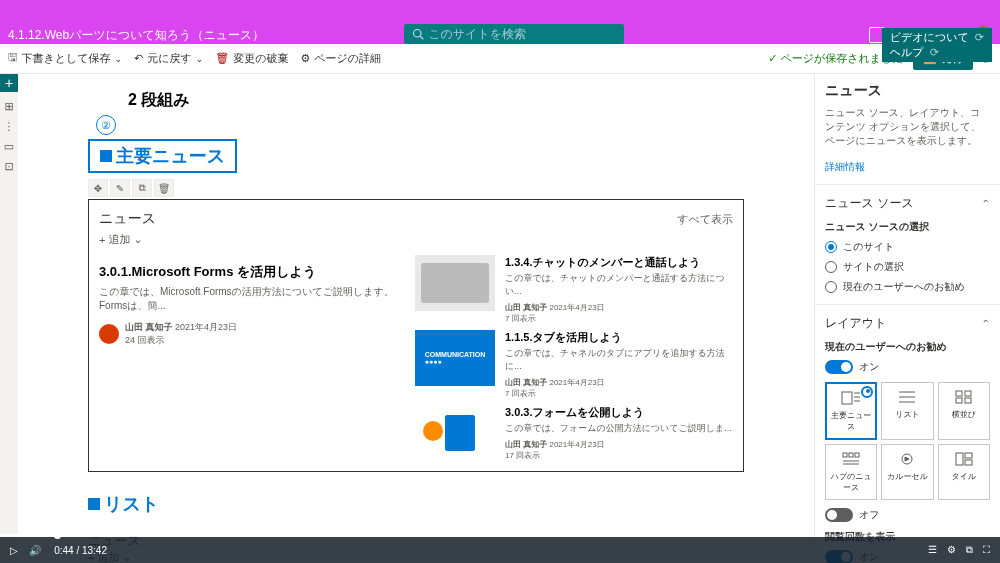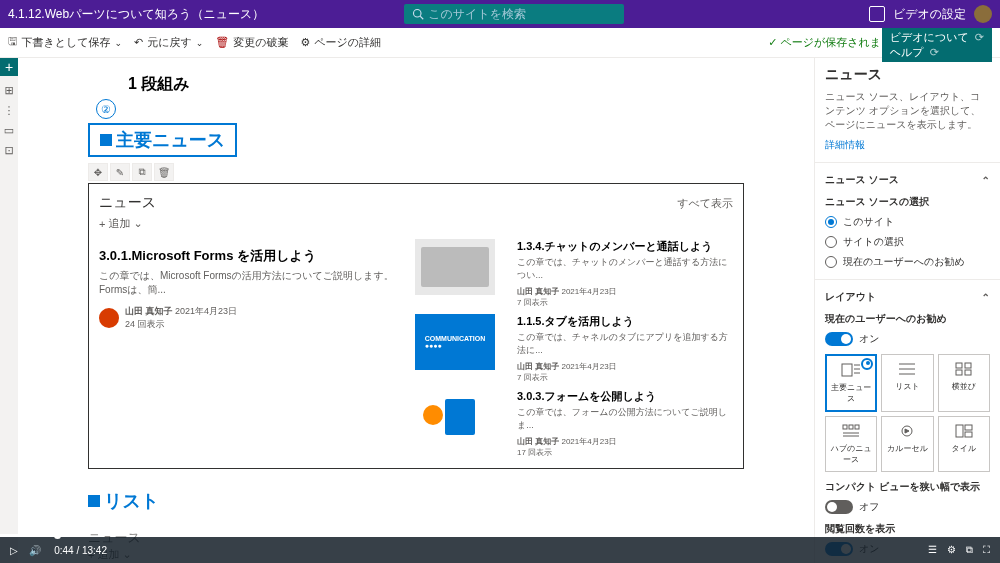--- a/index.html
+++ b/index.html
@@ -1,17 +1,17 @@
 <!DOCTYPE html>
 <html><head>
 <meta charset="utf-8">
 <style>
 *{margin:0;padding:0;box-sizing:border-box;font-family:'Segoe UI',Meiryo,sans-serif}
 body{width:1000px;height:563px;overflow:hidden;background:#f3f2f1;position:relative}
-.topbar{height:28px;background:#4c1d95;color:#fff;display:flex;align-items:center;padding:0 8px;font-size:12px}
+.topbar{height:44px;background:#d946ef;color:#fff;display:flex;align-items:flex-end;padding:0 8px;font-size:12px}
 .topbar-title{flex:0 0 auto}
 .search{margin-left:140px;display:flex;align-items:center;background:#0a7c80;border-radius:2px;padding:2px 8px;width:220px;height:20px;color:#cde}
 .search svg{margin-right:4px}
 .topbar-right{margin-left:auto;display:flex;align-items:center;gap:8px}
 .megaphone{width:16px;height:16px;border:1px solid #fff;border-radius:2px}
 .avatar{width:18px;height:18px;border-radius:50%;background:#8a6d3b}
 .subbar{position:absolute;right:8px;top:28px;background:#036c70;color:#fff;font-size:11px;padding:2px 8px}
 .cmdbar{height:30px;background:#fff;border-bottom:1px solid #edebe9;display:flex;align-items:center;padding:0 8px;font-size:11px;color:#323130;gap:12px}
 .cmd{display:flex;align-items:center;gap:4px;cursor:pointer}
 .cmd-right{margin-left:auto;display:flex;align-items:center;gap:10px}
@@ -38,40 +38,40 @@
 .news-grid{display:flex;gap:16px}
 .feature{width:300px}
 .feature-img{width:300px;height:140px;background:#1a3a5a;position:relative;display:flex;align-items:center;justify-content:center;color:#fff;font-weight:700;letter-spacing:2px}
 .feature-img::before{content:'';position:absolute;left:10px;top:10px;width:50px;height:120px;background:#2a4a6a}
 .feature-img::after{content:'';position:absolute;right:20px;bottom:10px;width:60px;height:40px;background:#888;border-radius:30px 30px 0 0}
 .feature h3{font-size:13px;font-weight:600;margin:8px 0 4px}
 .feature p{font-size:10px;color:#605e5c;line-height:1.4}
 .author{display:flex;align-items:center;gap:6px;margin-top:8px;font-size:9px;color:#605e5c}
 .author .av{width:20px;height:20px;border-radius:50%;background:#d83b01}
 .list-items{flex:1;display:flex;flex-direction:column;gap:6px}
-.li{display:flex;gap:22px}
+.li{display:flex;gap:10px}
 .li-img{width:80px;height:56px;background:#ddd;flex-shrink:0;position:relative;overflow:hidden}
 .li-img.chat{background:#e8e8e8}
 .li-img.chat::after{content:'';position:absolute;inset:8px 6px;background:#bbb;border-radius:2px}
 .li-img.comm{background:#0078d4;display:flex;align-items:center;justify-content:center;color:#fff;font-size:7px;font-weight:700}
 .li-img.form{background:#fff}
 .li-img.form::after{content:'';position:absolute;left:30px;top:10px;width:30px;height:36px;background:#0078d4;border-radius:2px}
 .li-img.form::before{content:'';position:absolute;left:8px;top:16px;width:20px;height:20px;background:#ff8c00;border-radius:50%}
 .li-body{flex:1}
 .li-body h4{font-size:11px;font-weight:600;margin-bottom:2px}
 .li-body p{font-size:9px;color:#605e5c;margin-bottom:4px}
 .li-body .meta{font-size:8px;color:#605e5c}
 .heading2{margin-top:20px;font-size:18px;font-weight:600;color:#0078d4}
 .heading2 .sq{display:inline-block;width:12px;height:12px;background:#0078d4;margin-right:4px}
 .panel{width:186px;background:#fff;border-left:1px solid #edebe9;padding:8px 10px;font-size:11px;color:#323130;overflow-y:auto}
 .panel h2{font-size:14px;font-weight:600;margin-bottom:6px}
-.panel p{font-size:10px;color:#605e5c;line-height:1.4;margin-bottom:6px}
+.panel p{font-size:10px;color:#605e5c;line-height:1.4;margin-bottom:12px}
 .panel a{color:#0078d4;font-size:10px;text-decoration:none}
 .panel hr{border:none;border-top:1px solid #edebe9;margin:10px -10px}
-.panel h3{font-size:10px;font-weight:700;margin-bottom:8px;display:flex;justify-content:space-between;align-items:center}
+.panel h3{font-size:12px;font-weight:400;margin-bottom:8px;display:flex;justify-content:space-between;align-items:center}
 .panel h3::after{content:'⌃';color:#605e5c;font-size:10px}
 .panel .lbl{font-size:10px;font-weight:600;margin-bottom:6px}
 .radio{display:flex;align-items:center;gap:6px;margin-bottom:6px;font-size:10px}
 .radio .r{width:12px;height:12px;border:1px solid #605e5c;border-radius:50%;display:flex;align-items:center;justify-content:center}
 .radio.on .r{border-color:#0078d4}
 .radio.on .r::after{content:'';width:6px;height:6px;background:#0078d4;border-radius:50%}
 .toggle-row{display:flex;align-items:center;gap:6px;font-size:10px;margin-bottom:8px}
 .toggle{width:28px;height:14px;background:#0078d4;border-radius:7px;position:relative}
 .toggle::after{content:'';position:absolute;right:2px;top:2px;width:10px;height:10px;background:#fff;border-radius:50%}
 .toggle.off{background:#605e5c}
@@ -146,21 +146,21 @@
 <div class="main">
   <div class="leftrail">
     <div class="plus">+</div>
     <div class="tool">⊞</div>
     <div class="tool">⋮</div>
     <div class="tool">▭</div>
     <div class="tool">⊡</div>
   </div>
 
   <div class="canvas">
-    <div class="section-title">1 段組み</div>
+    <div class="section-title">2 段組み</div>
     <div class="circle-num">②</div>
     <div class="heading-box"><span class="sq"></span><span>主要ニュース</span></div>
 
     <div class="wptoolbar">
       <div class="tb">✥</div>
       <div class="tb">✎</div>
       <div class="tb">⧉</div>
       <div class="tb">🗑</div>
     </div>
 
@@ -298,21 +298,20 @@
           <div class="ic">
             <svg width="18" height="14" fill="none" stroke="#605e5c">
               <rect x="1" y="1" width="7" height="12"></rect>
               <rect x="10" y="1" width="7" height="5"></rect>
               <rect x="10" y="8" width="7" height="5"></rect>
             </svg>
           </div>
           <span>タイル</span>
         </div>
     </div>
-    <div class="lbl">コンパクト ビューを狭い幅で表示</div>
     <div class="toggle-row">
         <div class="toggle off"></div>
         <span>オフ</span>
       </div>
     <div class="lbl">閲覧回数を表示</div>
     <div class="toggle-row">
         <div class="toggle"></div>
         <span>オン</span>
       </div>
     

